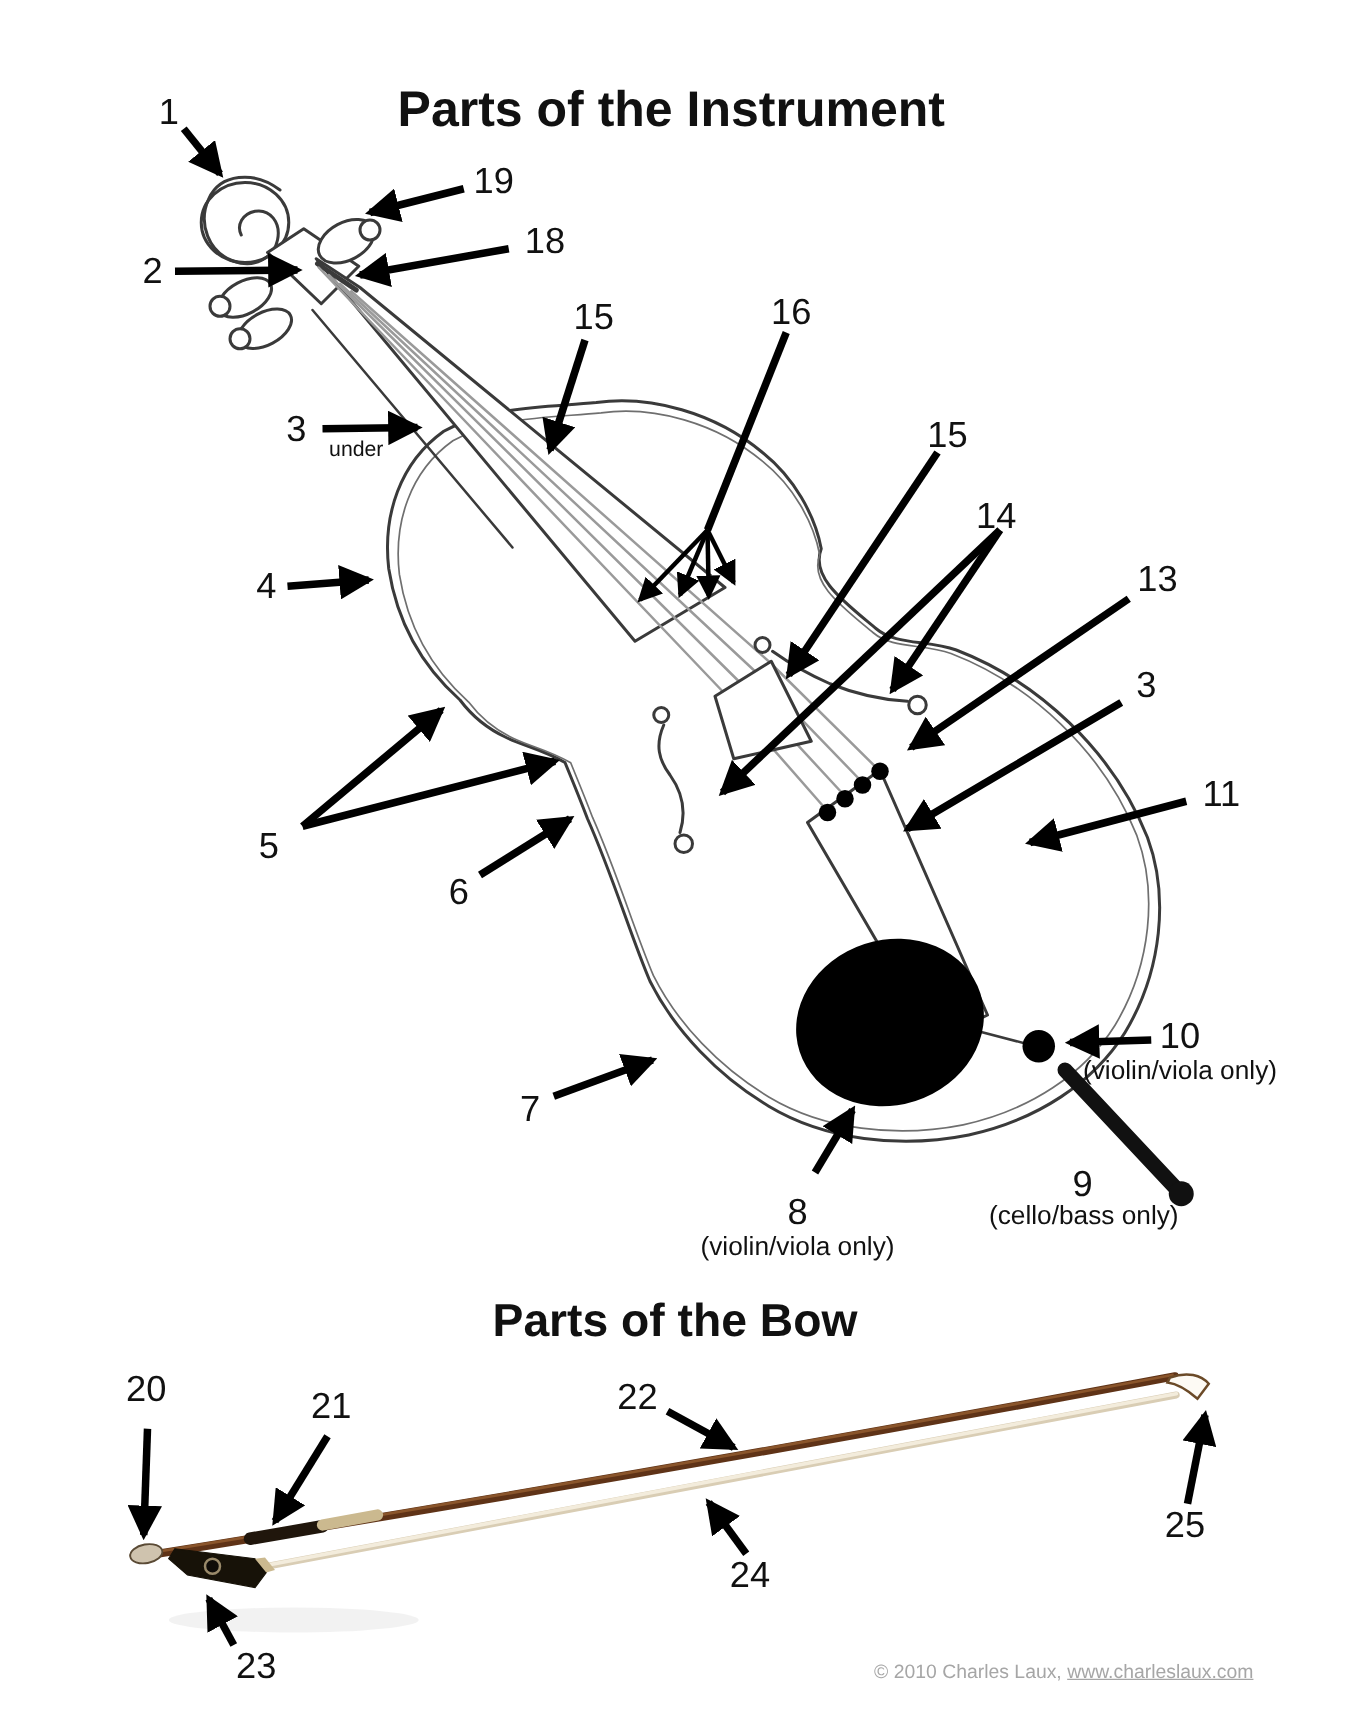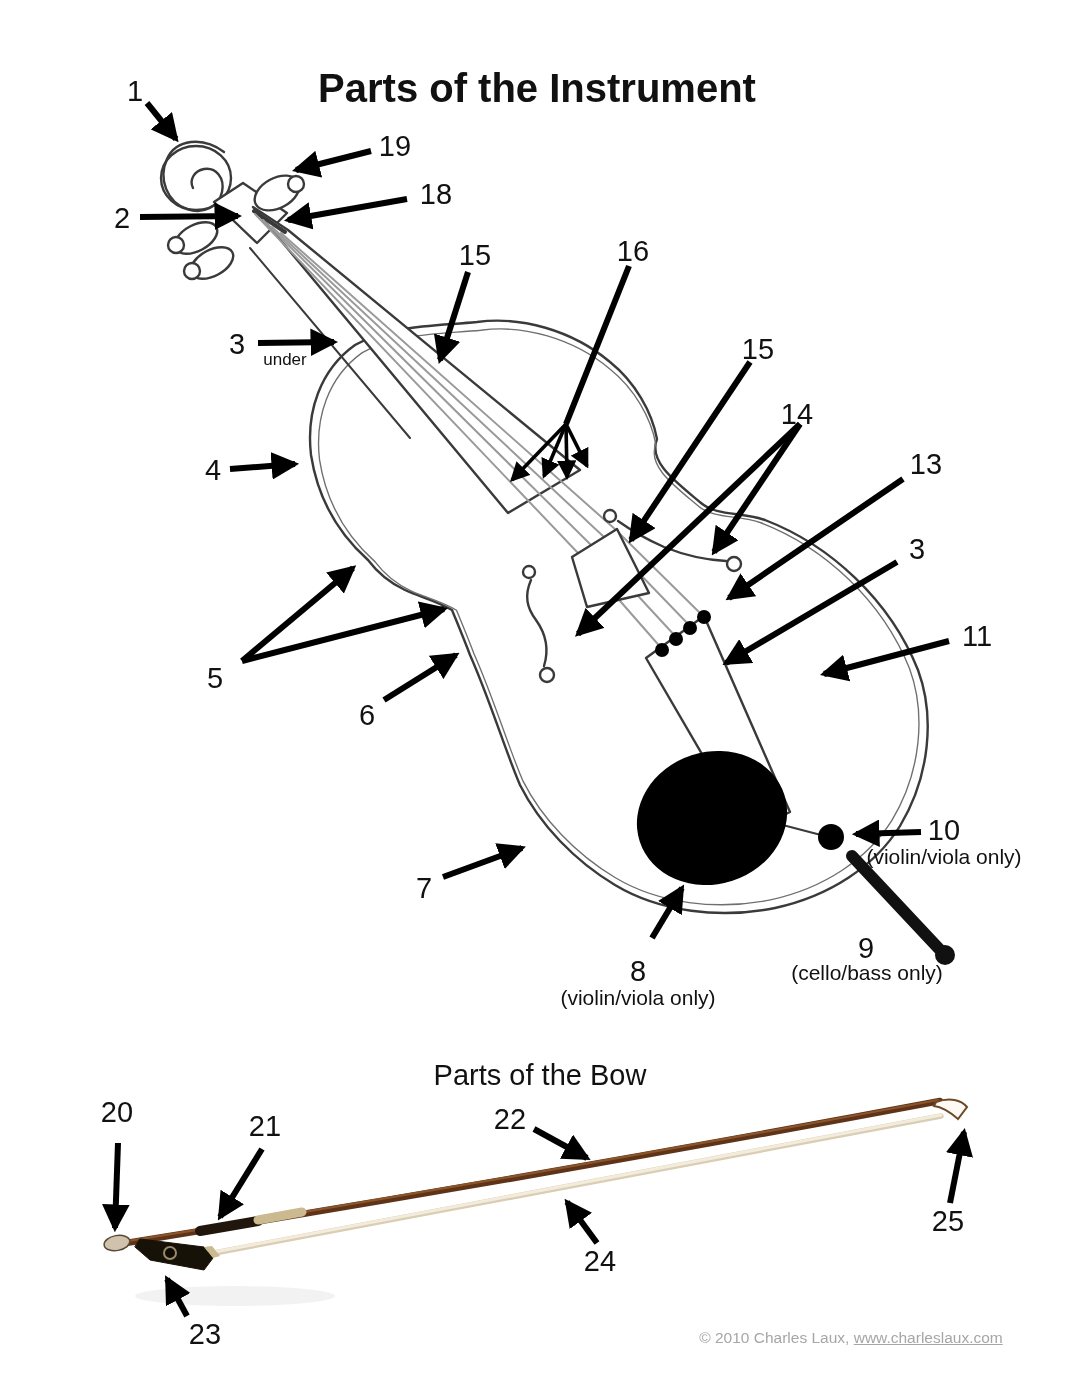--- a/index.html
+++ b/index.html
@@ -1,21 +1,21 @@
 <!DOCTYPE html>
 <html><head>
 <meta charset="utf-8">
 <style>
   html,body{margin:0;padding:0;background:#fff;}
   #stage{position:relative;width:1080px;height:1388px;background:#fff;overflow:hidden;
          font-family:"Liberation Sans","DejaVu Sans",sans-serif;}
   #art{position:absolute;left:0;top:0;}
   .txt{position:absolute;transform:translate(-50%,-50%);white-space:nowrap;color:#111;}
   .title{font-size:40px;font-weight:700;letter-spacing:0px;}
-  .title2{font-size:29px;font-weight:400;margin-top:18px;}
+  .title2{font-size:37px;font-weight:700;}
   .num{font-size:29px;font-weight:400;}
   .note{font-size:17px;}
   .cap{font-size:21px;}
   .copy{font-size:15.5px;color:#a6a6a6;}
   .copy .lnk{text-decoration:underline;margin-top:36px;}
 </style>
 </head>
 <body>
 
 <div id="stage">

